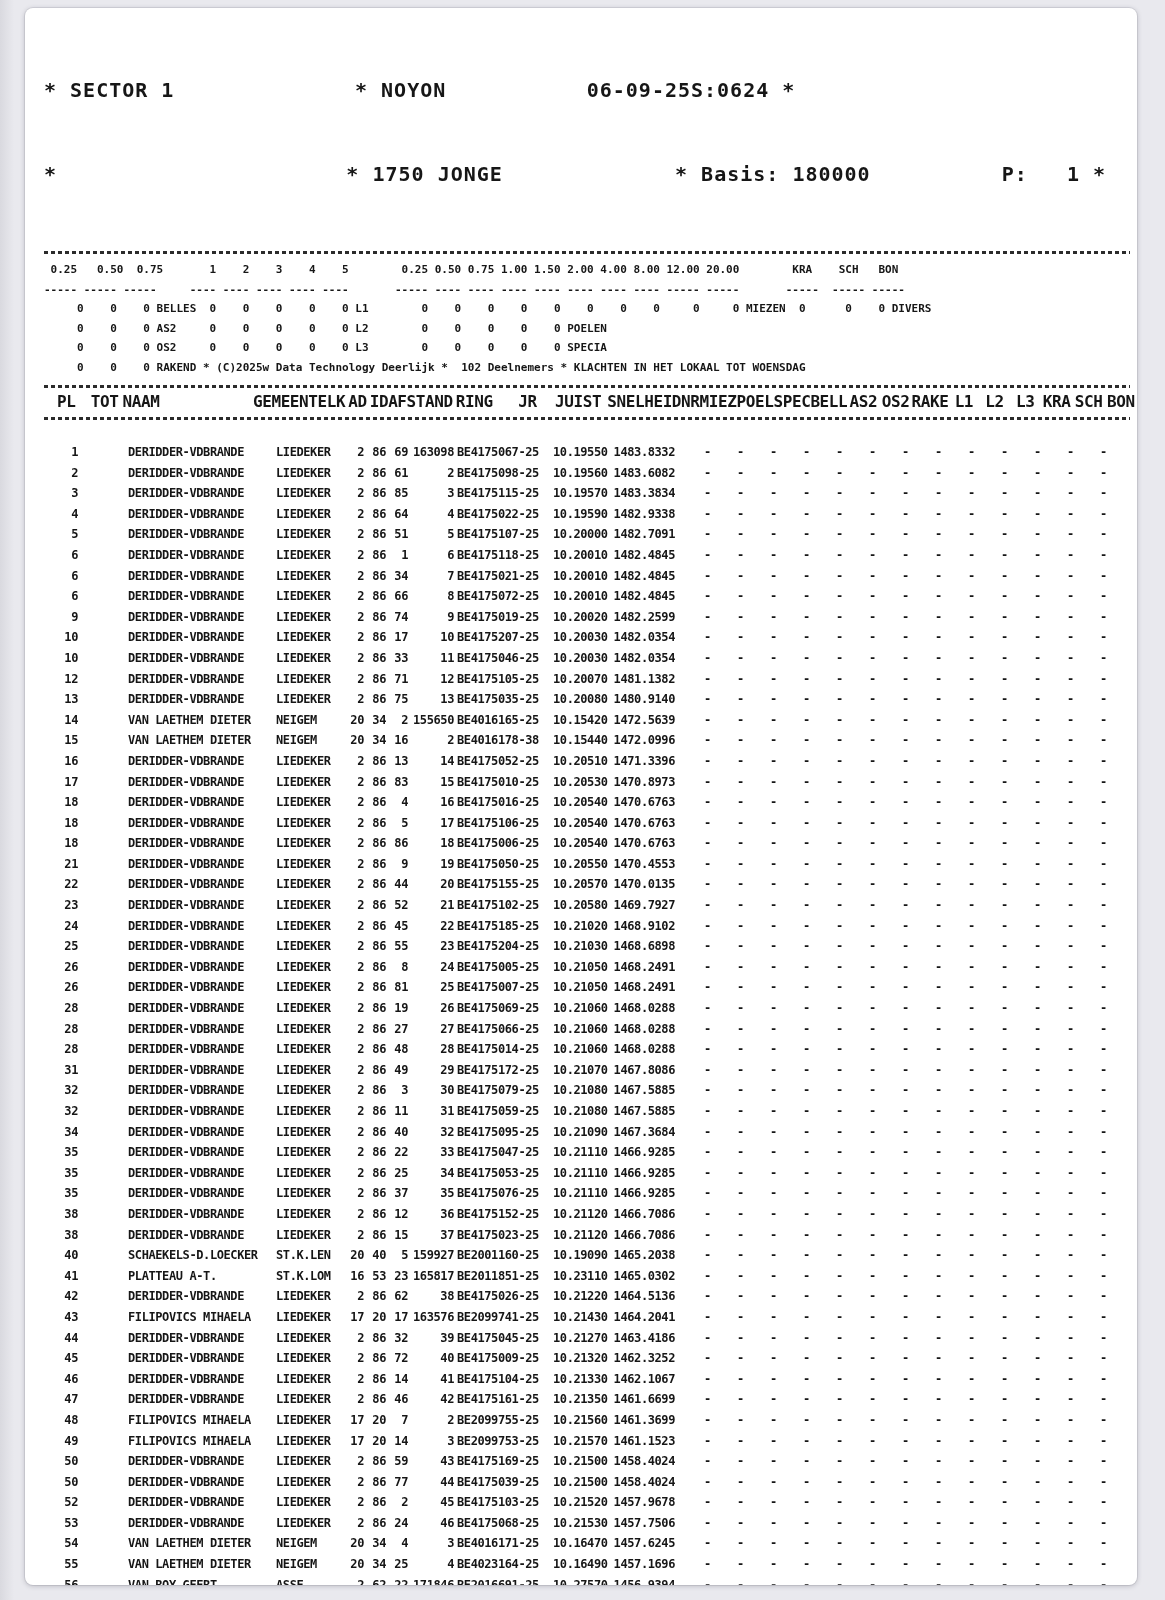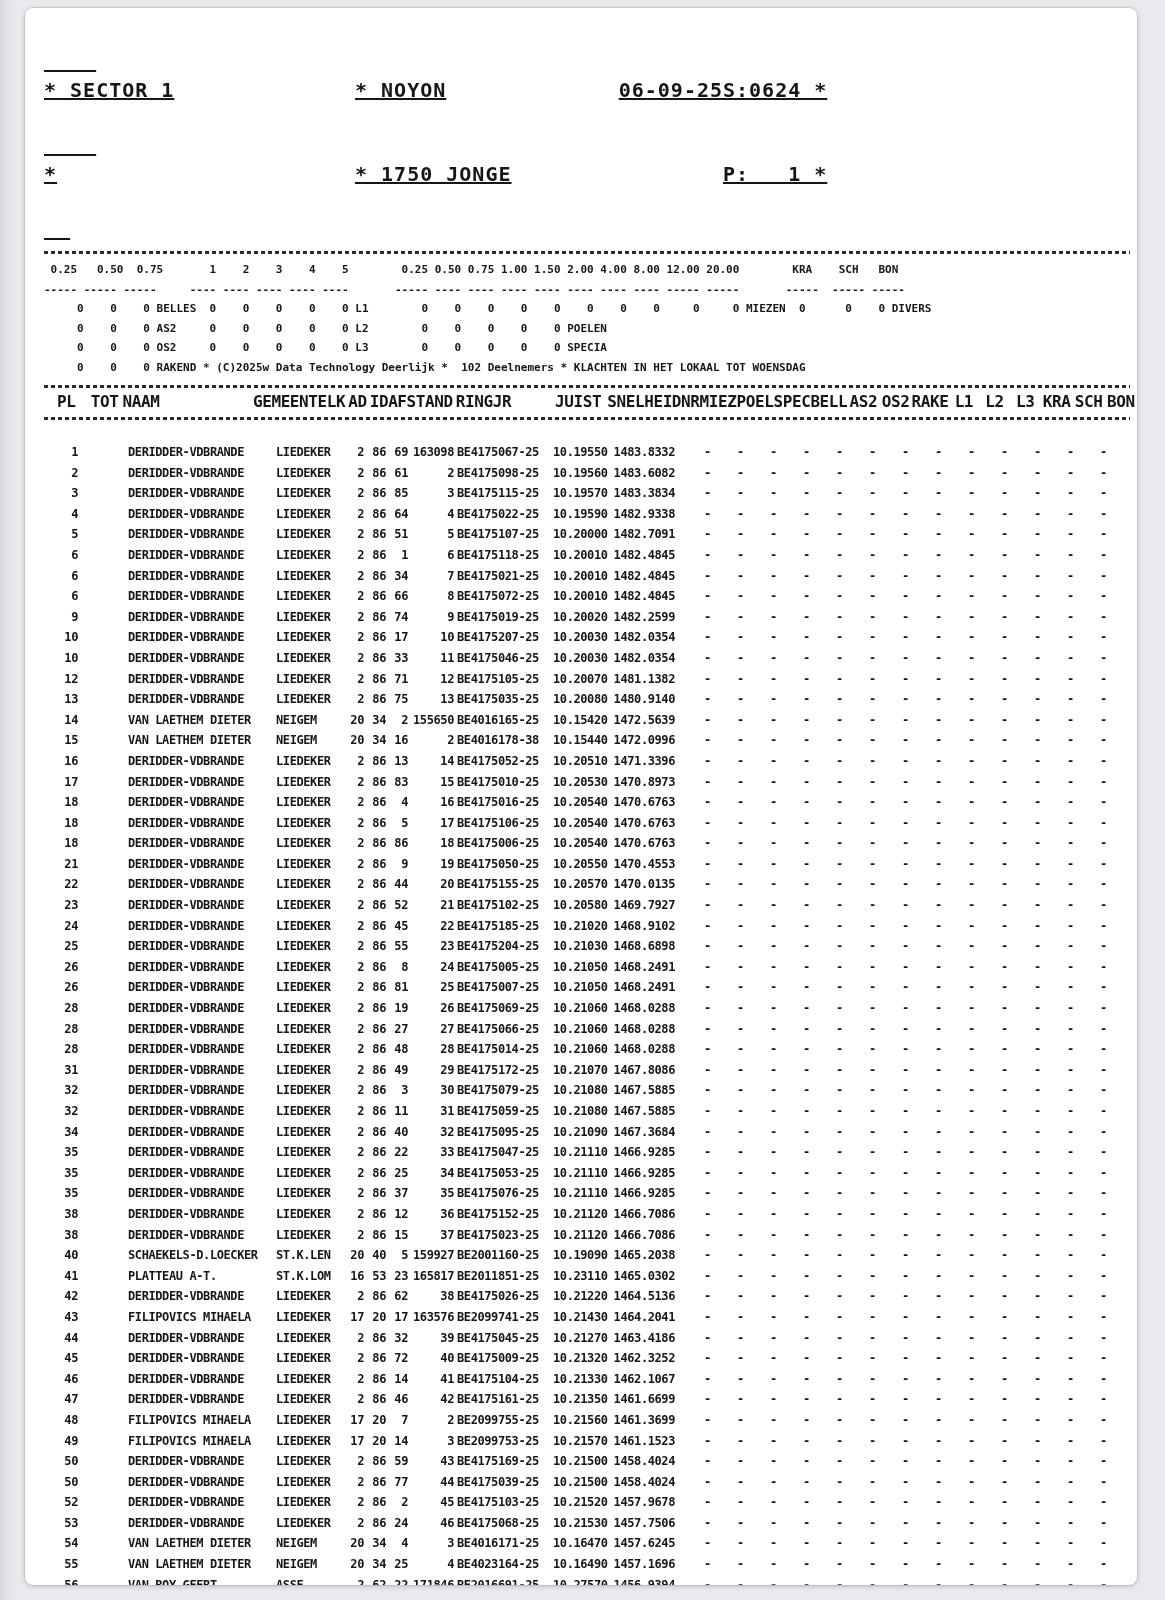--- a/index.html
+++ b/index.html
@@ -11,25 +11,25 @@
     position:relative;
     -webkit-font-smoothing:antialiased;
   }
   .page{
     position:absolute;left:25px;top:8px;width:1112px;height:1577px;
     background:#ffffff;border-radius:8px;
     box-shadow:0 1px 5px rgba(40,40,60,.25), 0 0 0 1px #d8d8de;
     padding:12px 0 0 19px;box-sizing:border-box;overflow:hidden;
   }
   
-  .hdr{font-size:20px;line-height:28px;letter-spacing:1px;font-weight:700;white-space:pre;text-decoration:underline;}
+  .hdr{font-size:20px;line-height:28px;letter-spacing:1px;font-weight:700;white-space:pre;}
   .hrow{display:flex;width:1086px;}
   .hz-a{width:311px;}
   .hz-b{width:226px;}
-  .hz-c{width:110px;text-align:right;margin-left:32px;}
+  .hz-c{width:110px;text-align:right;}
   .hz-d{width:336px;padding-left:2px;}
   .hz-e{flex:1;text-align:left;padding-right:24px;}
   
   .sep{height:3px;width:1086px;
     background:repeating-linear-gradient(90deg,#2b2b2b 0 4px,transparent 4px 7px);}
   .sep-1{margin:7px 0 6px 0;}
   .sep-2{margin:8px 0 2px 0;}
   .sep-3{margin:3px 0 0 0;}
   
   .stats{font-size:11px;line-height:19.5px;font-weight:700;}
@@ -46,39 +46,40 @@
   .c4{width:18px;text-align:right;}
   .c5{width:22px;text-align:right;}
   .c6{width:22px;text-align:right;}
   .c7{width:46px;text-align:right;}
   .c8{width:94px;text-align:left;padding-left:3px;}
   .c9{width:56px;text-align:left;padding-left:2px;}
   .c10{width:66px;text-align:right;}
   .c11{width:16px;text-align:center;}
   .cd{width:33px;text-align:center;}
   th.c8{display:table-cell;}
-  th.c8 .ring-head{display:flex;padding-right:8px;}
+  th.c8 .ring-head{display:flex;justify-content:space-between;padding-right:8px;}
   th.c9{text-align:right;padding-right:6px;}
 </style>
 </head>
 <body>
 
 <div class="page">
 
   <div class="hdr">
     <div class="hrow">
       <span class="hz-a">* SECTOR 1</span>
       <span class="hz-b">* NOYON</span>
       <span class="hz-c">06-09-25</span>
       <span class="hz-e">S:0624 *</span>
     </div>
     <div class="hrow">
       <span class="hz-a">*</span>
       <span class="hz-b">* 1750 JONGE</span>
       <span class="hz-c"></span>
+      <span class="hz-d">* Basis: 180000</span>
       <span class="hz-e">P:   1 *</span>
     </div>
   </div>
 
   <div class="sep sep-1"></div>
 
   <div class="stats">
       <div class="mline"> 0.25   0.50  0.75       1    2    3    4    5        0.25 0.50 0.75 1.00 1.50 2.00 4.00 8.00 12.00 20.00        KRA    SCH   BON</div>
       <div class="mline">----- ----- -----     ---- ---- ---- ---- ----       ----- ---- ---- ---- ---- ---- ---- ---- ----- -----       -----  ----- -----</div>
       <div class="mline">     0    0    0 BELLES  0    0    0    0    0 L1        0    0    0    0    0    0    0    0     0     0 MIEZEN  0      0    0 DIVERS</div>

